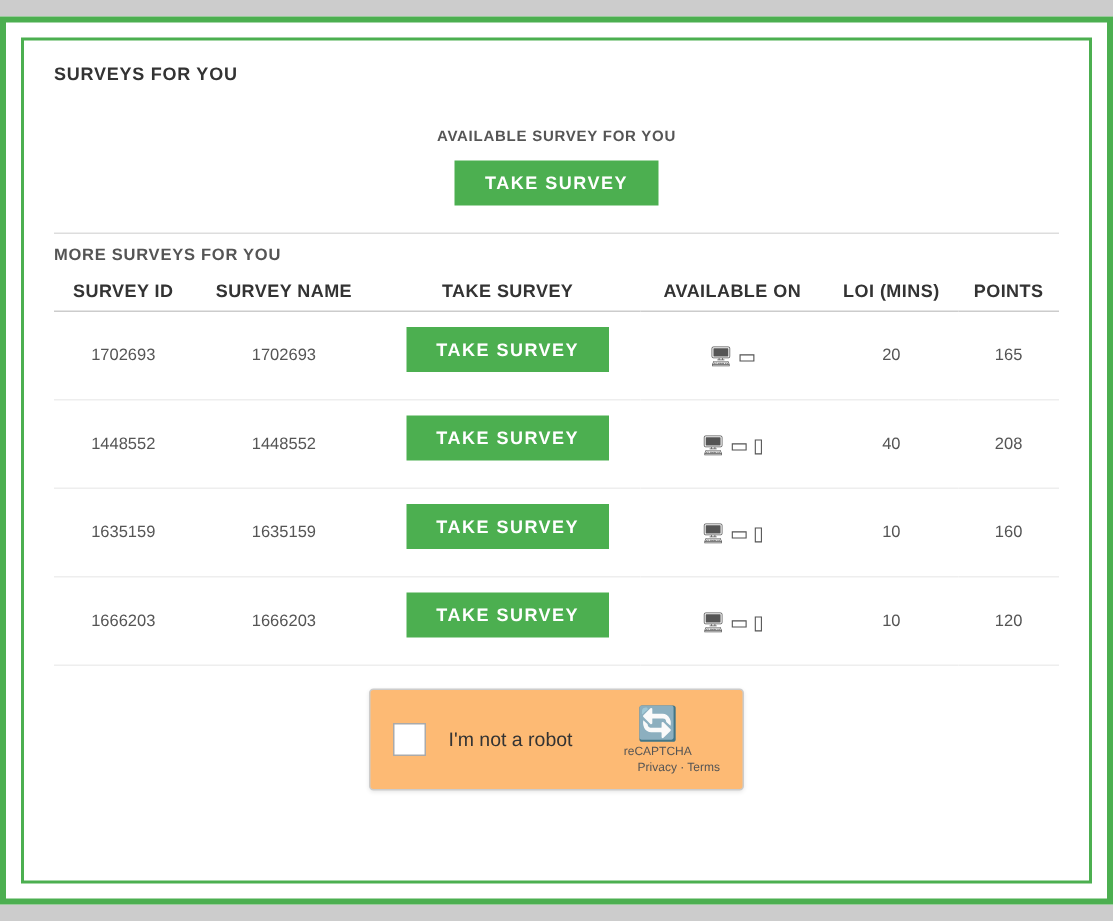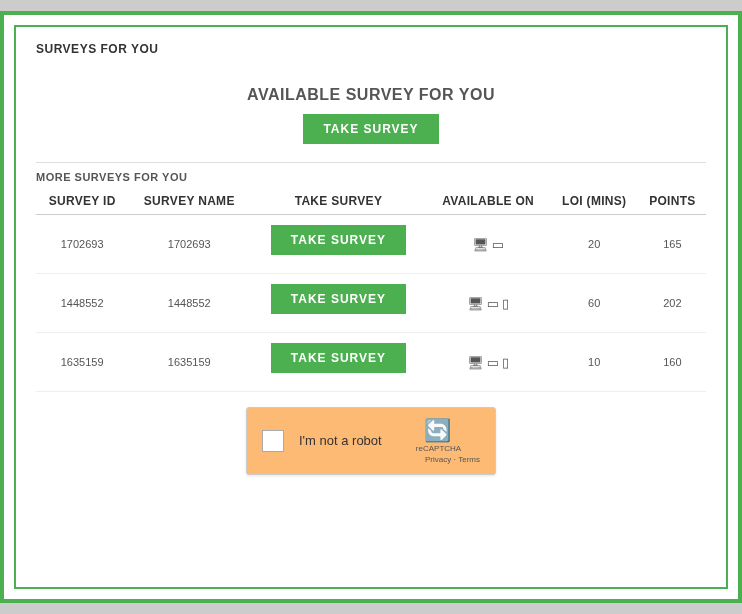--- a/index.html
+++ b/index.html
@@ -33,21 +33,21 @@
       color: #333;
       margin-bottom: 20px;
       letter-spacing: 0.5px;
     }
     .available-section {
       text-align: center;
       padding: 10px 0;
       border-bottom: 1px solid #ddd;
     }
     .available-label {
-      font-size: 16px;
+      font-size: 10px;
       font-weight: bold;
       color: #555;
       letter-spacing: 0.5px;
       margin-bottom: 10px;
     }
     .take-survey-btn {
       background-color: #4caf50;
       color: white;
       border: none;
       padding: 8px 20px;
@@ -186,34 +186,46 @@
           </tr>
           <tr>
             <td>1448552</td>
             <td>1448552</td>
             <td><button class="take-survey-btn">TAKE SURVEY</button></td>
             <td><div class="device-icons">
                 <span class="device-icon">🖥</span>
                 <span class="device-icon">▭</span>
                 <span class="device-icon">▯</span>
               </div></td>
-            <td>60</td>
-            <td>202</td>
+            <td>40</td>
+            <td>208</td>
           </tr>
           <tr>
             <td>1635159</td>
             <td>1635159</td>
             <td><button class="take-survey-btn">TAKE SURVEY</button></td>
             <td><div class="device-icons">
                 <span class="device-icon">🖥</span>
                 <span class="device-icon">▭</span>
                 <span class="device-icon">▯</span>
               </div></td>
             <td>10</td>
             <td>160</td>
+          </tr>
+          <tr>
+            <td>1666203</td>
+            <td>1666203</td>
+            <td><button class="take-survey-btn">TAKE SURVEY</button></td>
+            <td><div class="device-icons">
+                <span class="device-icon">🖥</span>
+                <span class="device-icon">▭</span>
+                <span class="device-icon">▯</span>
+              </div></td>
+            <td>10</td>
+            <td>120</td>
           </tr>
         </tbody>
     </table>
 
     <div class="captcha-container">
       <div class="captcha-box">
         <div class="captcha-checkbox"></div>
         <span class="captcha-label">I'm not a robot</span>
         <div class="captcha-logo-area">
           <div class="captcha-icon">🔄</div>

